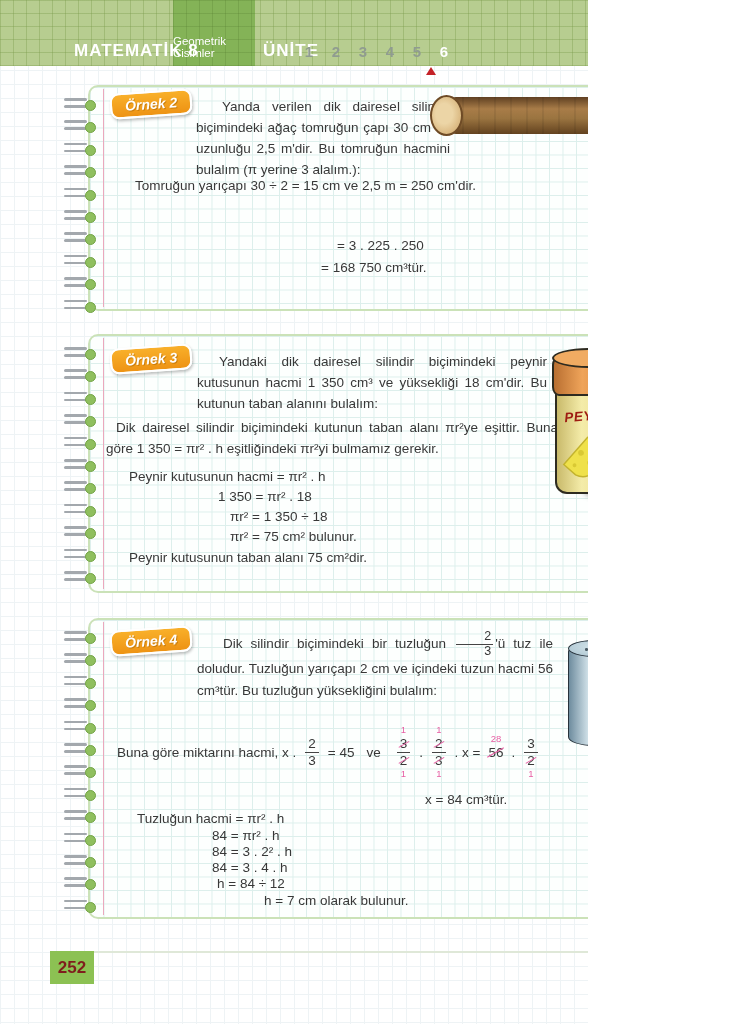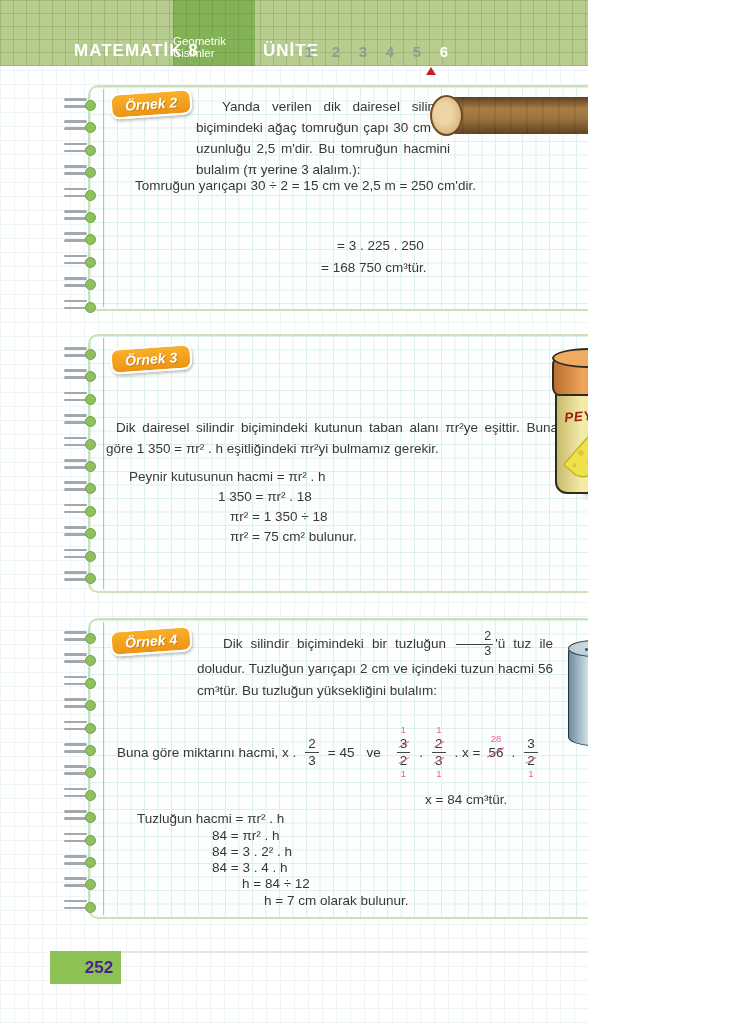--- a/index.html
+++ b/index.html
@@ -81,21 +81,21 @@
   .cheese{position:absolute;left:8px;top:86px;width:58px;height:46px;transform:rotate(-6deg);}
   
   .shaker{position:absolute;left:478px;top:20px;width:90px;height:120px;}
   .shaker-shadow{position:absolute;left:30px;top:88px;width:72px;height:26px;background:rgba(105,105,105,.5);transform:skewX(-42deg);border-radius:50%;filter:blur(1.5px);}
   .shaker-body{position:absolute;left:0;top:9px;width:53px;height:97px;background:linear-gradient(90deg,#6e8c9e,#dcebf1 42%,#bdd3dc 68%,#7d97a5);border:1.6px solid #27323b;border-radius:3px 3px 26px 26px/3px 3px 9px 9px;box-sizing:border-box;}
   .shaker-top{position:absolute;left:0;top:0;width:53px;height:17px;background:radial-gradient(ellipse at 50% 40%,#d4e4ea,#a9c3cf);border:1.6px solid #27323b;border-radius:50%;box-sizing:border-box;}
   .shaker-holes{position:absolute;left:24px;top:6px;width:2.5px;height:2.5px;background:#4a5a64;border-radius:50%;
     box-shadow:8px 1px 0 #4a5a64,-7px 2px 0 #4a5a64,3px 4px 0 #4a5a64,13px 4px 0 #4a5a64;}
   
   .footer-line{position:absolute;left:94px;top:951px;width:642px;height:1.5px;background:#dfe8d8;}
-  .page-number{position:absolute;left:50px;top:951px;width:44px;height:33px;background:#8cc153;color:#4c1d95;font-size:17px;font-weight:bold;display:flex;align-items:center;justify-content:center;padding-left:27px;}
+  .page-number{position:absolute;left:50px;top:951px;width:44px;height:33px;background:#8cc153;color:#7f1d1d;font-size:17px;font-weight:bold;display:flex;align-items:center;justify-content:center;}
 </style>
 </head>
 <body>
 
 <div class="page">
 
   <div class="header-band">
     <div class="header-darkcol"></div>
     <div class="book-title">MATEMATİK 8</div>
     <div class="chapter">Geometrik Cisimler</div>
@@ -149,26 +149,28 @@
         <div class="coil"></div>
         <div class="coil"></div>
         <div class="coil"></div>
         <div class="coil"></div>
         <div class="coil"></div>
         <div class="coil"></div>
       </div>
     <div class="margin-line"></div>
     <div class="badge" style="top:10px;">Örnek 3</div>
 
+    <div class="para" style="left:107px;top:15px;width:350px;text-indent:22px;">Yandaki dik dairesel silindir biçimindeki peynir kutusunun hacmi 1 350 cm³ ve yüksekliği 18 cm'dir. Bu kutunun taban alanını bulalım:</div>
     <div class="para" style="left:16px;top:81px;width:452px;text-indent:10px;">Dik dairesel silindir biçimindeki kutunun taban alanı πr²ye eşittir. Buna göre 1 350 = πr² . h eşitliğindeki πr²yi bulmamız gerekir.</div>
 
     <div class="txt" style="left:39px;top:131px;">Peynir kutusunun hacmi = πr² . h</div>
     <div class="txt" style="left:128px;top:151px;">1 350 = πr² . 18</div>
     <div class="txt" style="left:140px;top:171px;">πr² = 1 350 ÷ 18</div>
     <div class="txt" style="left:140px;top:191px;">πr² = 75 cm² bulunur.</div>
+    <div class="txt" style="left:39px;top:212px;">Peynir kutusunun taban alanı 75 cm²dir.</div>
 
     <div class="jar">
       <div class="jar-shadow"></div>
       <div class="jar-body"></div>
       <div class="jar-lid"></div>
       <div class="jar-lid-top"></div>
       <div class="jar-label">PEYNİR</div>
       <svg class="cheese" viewBox="0 0 60 46">
         <path d="M3 30 L30 5 Q36 1 42 6 L56 21 Q59 25 54 29 L30 43 Q22 47 14 42 Z" fill="#efe14a" stroke="#c3b32e" stroke-width="1.5"></path>
         <circle cx="22" cy="20" r="3" fill="#d9c934"></circle>
@@ -240,21 +242,21 @@
         <span class="pbot">1</span>
       </span>
     </div>
 
     <div class="txt" style="left:335px;top:170px;">x = 84 cm³tür.</div>
 
     <div class="txt" style="left:47px;top:191px;line-height:16px;">Tuzluğun hacmi = πr² . h</div>
     <div class="txt" style="left:122px;top:208px;line-height:16px;">84 = πr² . h</div>
     <div class="txt" style="left:122px;top:224px;line-height:16px;">84 = 3 . 2² . h</div>
     <div class="txt" style="left:122px;top:240px;line-height:16px;">84 = 3 . 4 . h</div>
-    <div class="txt" style="left:127px;top:256px;line-height:16px;margin-left:25px;">h = 84 ÷ 12</div>
+    <div class="txt" style="left:127px;top:256px;line-height:16px;">h = 84 ÷ 12</div>
     <div class="txt" style="left:174px;top:273px;line-height:16px;">h = 7 cm olarak bulunur.</div>
 
     <div class="shaker">
       <div class="shaker-shadow"></div>
       <div class="shaker-body"></div>
       <div class="shaker-top"></div>
       <div class="shaker-holes"></div>
     </div>
   </div>
 

